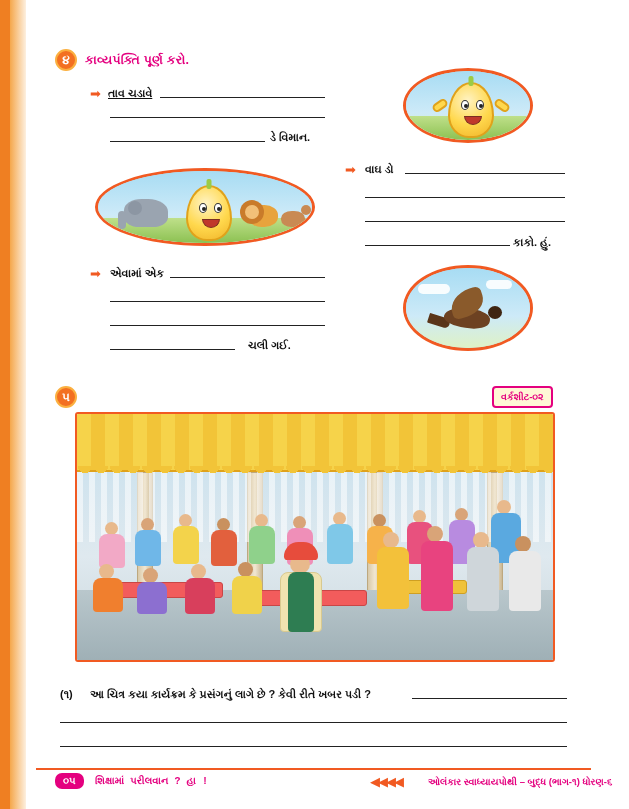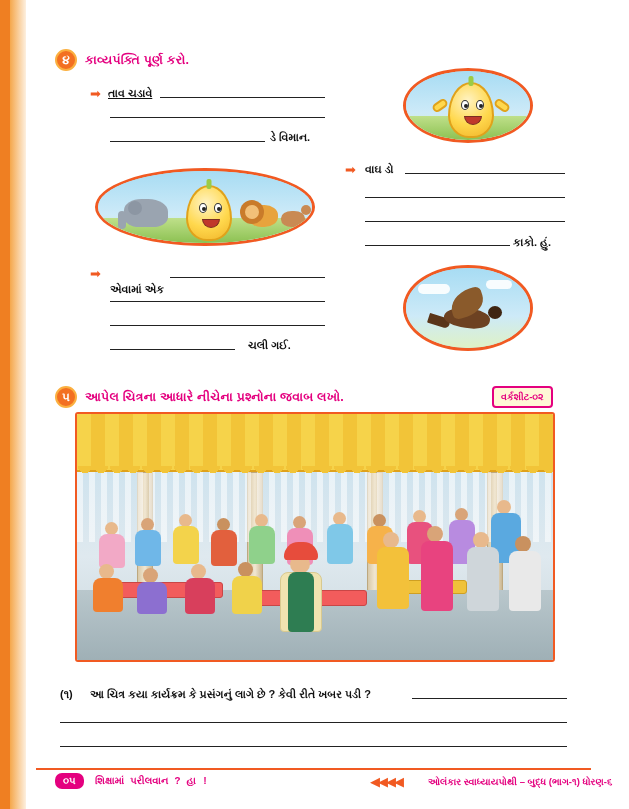--- a/index.html
+++ b/index.html
@@ -247,39 +247,38 @@
     <div class="garlic" style="left:88px; top:14px;">
       <div class="g-eye" style="left:11px; top:16px;"></div>
       <div class="g-eye" style="left:26px; top:16px;"></div>
       <div class="g-mouth" style="left:14px; top:32px;"></div>
     </div>
     <div class="animal lion" style="left:150px; top:34px;"></div>
     <div class="animal deer" style="left:183px; top:40px;"></div>
   </div>
 
   <div class="arrow" style="left:90px; top:267px;">➡</div>
-  <div class="inlinetxt" style="left:110px; top:267px;margin-top:16px;">એવામાં એક</div>
+  <div class="inlinetxt" style="left:110px; top:267px;">એવામાં એક</div>
   <div class="line" style="left:170px; top:277px; width:155px;"></div>
   <div class="line" style="left:110px; top:301px; width:215px;"></div>
   <div class="line" style="left:110px; top:325px; width:215px;"></div>
   <div class="line" style="left:110px; top:349px; width:125px;"></div>
   <div class="inlinetxt" style="left:248px; top:339px;">ચલી ગઈ.</div>
 
   <div class="oval" style="left:403px; top:265px; width:130px; height:86px;">
     <div class="sky"></div>
     <div class="cloud" style="left:12px; top:16px; width:32px; height:10px;"></div>
     <div class="cloud" style="left:80px; top:12px; width:26px; height:9px;"></div>
     <div class="bird-tail" style="left:22px; top:48px;"></div>
     <div class="bird-body" style="left:38px; top:40px;"></div>
     <div class="bird-wing" style="left:44px; top:22px;"></div>
     <div class="bird-head" style="left:82px; top:38px;"></div>
   </div>
 
   <div class="qnum" style="left:55px; top:386px;">૫</div>
-  <div class="qhead pink" style="left:85px; top:390px;">આપેલ ચિત્રના આધારે નીચેના પ્રશ્નોના જવાબ લખો.</div>
   <div class="badge" style="left:492px; top:386px;">વર્કશીટ-૦૨</div>
 
   <div class="scene" style="left:75px; top:412px; width:480px; height:250px;">
     <div class="hall-bg"></div>
 
     <div class="pillar" style="left:60px;"></div>
     <div class="pillar" style="left:170px;"></div>
     <div class="pillar" style="left:290px;"></div>
     <div class="pillar" style="left:410px;"></div>
 

